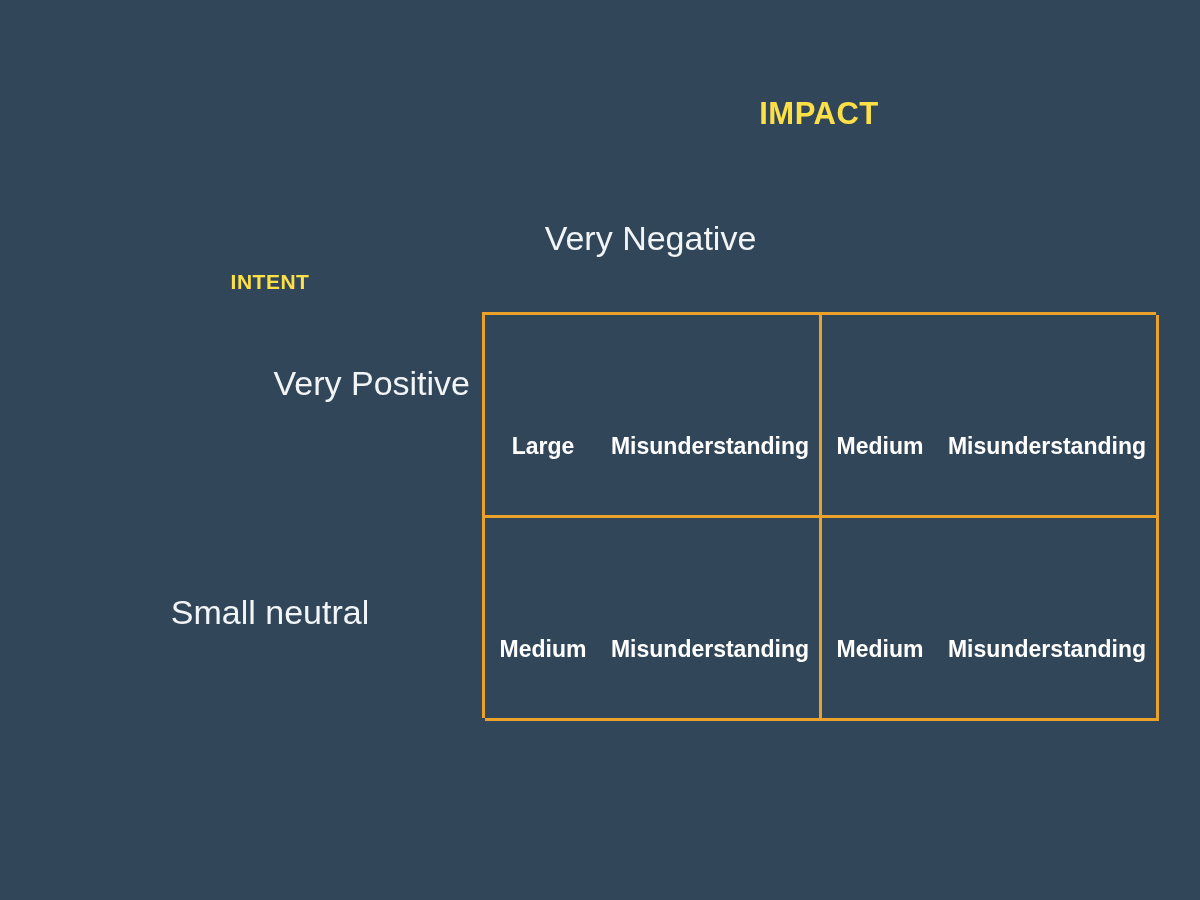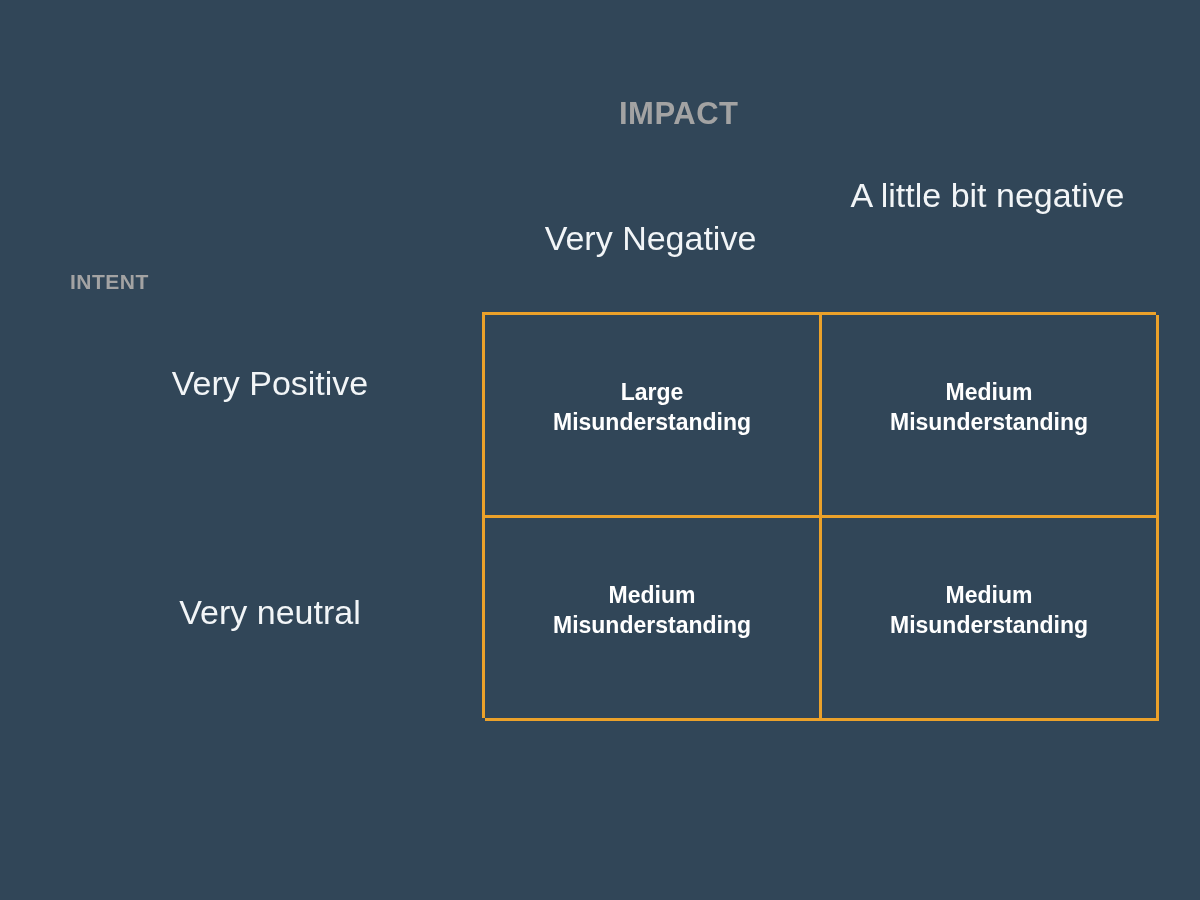--- a/index.html
+++ b/index.html
@@ -16,22 +16,23 @@
   .canvas {
     position: relative;
     width: 1200px;
     height: 900px;
   }
 
   
   .axis-title {
     position: absolute;
     font-weight: bold;
-    color: #a3a3a3;
+    color: #fde047;
     letter-spacing: 0.5px;
+    text-align: center;
     white-space: nowrap;
   }
   #impact-title {
     left: 619px;
     top: 96px;
     width: 400px;
     font-size: 31px;
   }
   #intent-title {
     left: 70px;
@@ -65,21 +66,21 @@
   .row-header {
     position: absolute;
     color: #f2f5f7;
     font-size: 34px;
     font-weight: 400;
     text-align: center;
     line-height: 1.15;
     left: 70px;
     width: 400px;
   }
-  #row-header-0 { top: 364px; }
+  #row-header-0 { top: 364px; text-align: right; }
   #row-header-1 { top: 593px; }
 
   
   .matrix {
     position: absolute;
     left: 482px;
     top: 312px;
     width: 674px;
     height: 406px;
     display: grid;
@@ -87,21 +88,21 @@
     grid-template-rows: 203px 203px;
     box-sizing: border-box;
     border-top: 3px solid #eba12a;
     border-left: 3px solid #eba12a;
   }
   .cell {
     box-sizing: border-box;
     border-right: 3px solid #eba12a;
     border-bottom: 3px solid #eba12a;
     display: flex;
-    flex-direction: column;
+    flex-direction: row;
     align-items: center;
     justify-content: flex-start;
     padding-top: 62px;
   }
   .cell-label {
     color: #ffffff;
     font-weight: bold;
     font-size: 23px;
     line-height: 1.32;
     text-align: center;
@@ -114,25 +115,24 @@
 <body>
 
 <div class="canvas">
 
   <div class="axis-title" id="impact-title">IMPACT</div>
 
   <div class="axis-title" id="intent-title">INTENT</div>
 
   <div class="col-header" id="col-header-0">Very Negative</div>
 
-  <div class="col-header" id="col-header-1">A little bit negative</div>
 
   <div class="row-header" id="row-header-0">Very Positive</div>
 
-  <div class="row-header" id="row-header-1">Very neutral</div>
+  <div class="row-header" id="row-header-1">Small neutral</div>
 
   <div class="matrix">
 
     <div class="cell">
       <div class="cell-label">Large</div>
       <div class="cell-label">Misunderstanding</div>
     </div>
 
     <div class="cell">
       <div class="cell-label">Medium</div>

